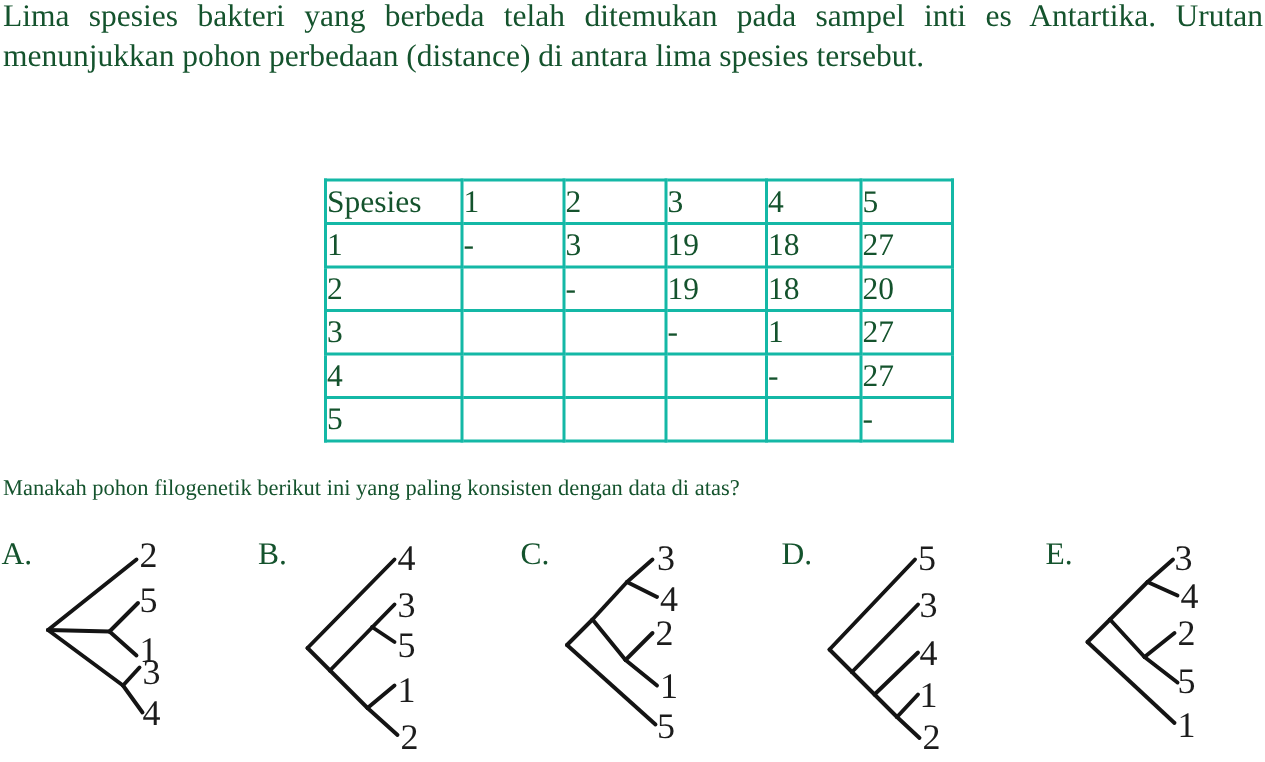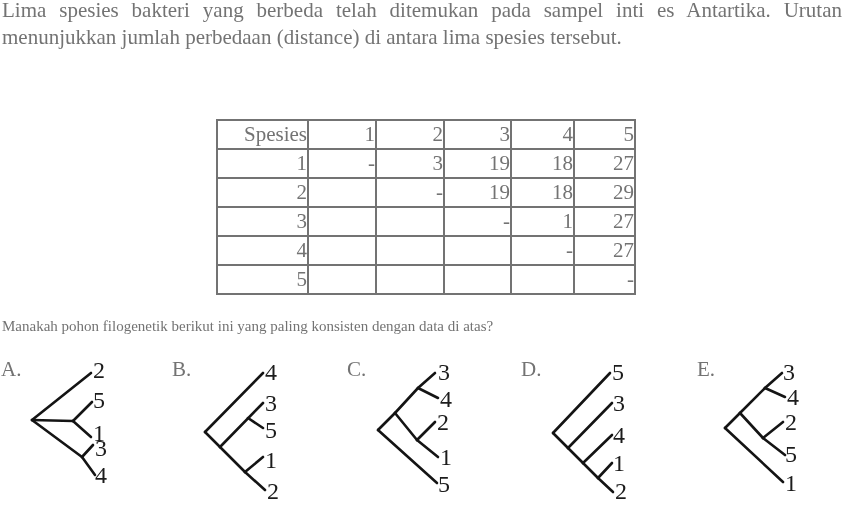--- a/index.html
+++ b/index.html
@@ -1,49 +1,49 @@
 <!DOCTYPE html>
 <html><head>
 <meta charset="utf-8">
 <style>
   html,body{margin:0;padding:0;background:#ffffff;}
   #page{position:relative;width:843px;height:508px;background:#ffffff;
-        font-family:"Liberation Serif", serif;color:#737373;overflow:hidden;}
+        font-family:"Liberation Serif", serif;color:#14532d;overflow:hidden;}
 
   .para{position:absolute;left:2px;top:-3px;width:840px;
         font-size:21px;line-height:27px;}
   .para .jline{text-align:justify;text-align-last:justify;}
   .para .lline{text-align:left;}
 
   .question{position:absolute;left:2px;top:313px;width:840px;
             font-size:15px;line-height:27px;}
 
   table.dist{position:absolute;left:216px;top:119px;border-collapse:collapse;
              table-layout:fixed;width:406px;
              font-family:"Liberation Serif", serif;}
-  table.dist th, table.dist td{border:2px solid #737373;height:27px;padding:0;
-             text-align:right;vertical-align:middle;font-size:21px;font-weight:normal;
+  table.dist th, table.dist td{border:2px solid #14b8a6;height:27px;padding:0;
+             text-align:left;vertical-align:middle;font-size:21px;font-weight:normal;
              line-height:27px;overflow:hidden;}
 
   .opt-letter{position:absolute;top:356px;font-size:21px;line-height:27px;}
   #letter-A{left:1px;}   #letter-B{left:172px;} #letter-C{left:347px;}
   #letter-D{left:521px;} #letter-E{left:697px;}
 
   #trees-svg{position:absolute;left:0;top:0;width:843px;height:508px;}
   #trees-svg line{stroke:#141414;stroke-width:2.6;stroke-linecap:round;}
   #trees-svg text{font-family:"Liberation Serif", serif;font-size:24px;fill:#1c1c1c;}
 </style>
 </head>
 <body>
 
 <div id="page">
 
   <div class="para">
     <div class="jline">Lima spesies bakteri yang berbeda telah ditemukan pada sampel inti es Antartika. Urutan</div>
-    <div class="lline">menunjukkan jumlah perbedaan (distance) di antara lima spesies tersebut.</div>
+    <div class="lline">menunjukkan pohon perbedaan (distance) di antara lima spesies tersebut.</div>
   </div>
 
   <table class="dist">
     <thead>
         <tr>
           <th style="width: 89px;">Spesies</th>
           <th style="width: 66px;">1</th>
           <th style="width: 66px;">2</th>
           <th style="width: 65px;">3</th>
           <th style="width: 61px;">4</th>
@@ -58,21 +58,21 @@
           <td>19</td>
           <td>18</td>
           <td>27</td>
         </tr>
         <tr>
           <td>2</td>
           <td></td>
           <td>-</td>
           <td>19</td>
           <td>18</td>
-          <td>29</td>
+          <td>20</td>
         </tr>
         <tr>
           <td>3</td>
           <td></td>
           <td></td>
           <td>-</td>
           <td>1</td>
           <td>27</td>
         </tr>
         <tr>

